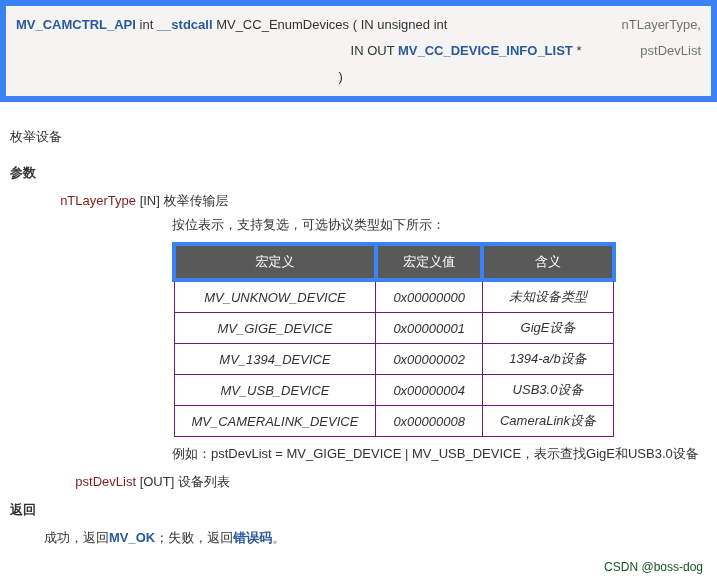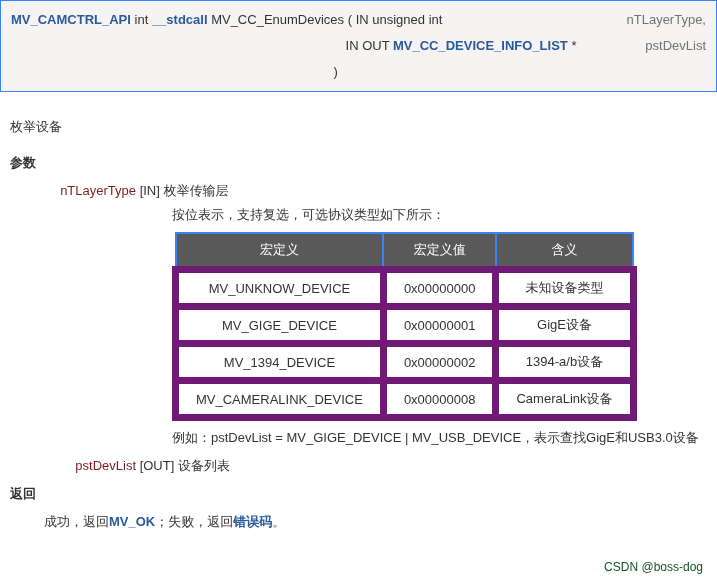--- a/index.html
+++ b/index.html
@@ -1,34 +1,34 @@
 <!DOCTYPE html>
 <html><head>
   <meta charset="utf-8">
   <style>
     * { box-sizing: border-box; margin: 0; padding: 0; }
     body { font-family: Arial, "Microsoft YaHei", sans-serif; font-size: 13px; color: #333; width: 717px; background: #fff; }
-    .sig-box { background: #f5f4f2; border: 1px solid #3b82f6; padding: 6px 10px; line-height: 2.0; }
+    .sig-box { background: #f5f4f2; border: 6px solid #3b82f6; padding: 6px 10px; line-height: 2.0; }
     .sig-box a { color: #2a5a9c; text-decoration: none; }
     .sig-row { display: flex; }
     .sig-left { flex: 0 0 auto; }
     .sig-mid { flex: 0 0 auto; padding-left: 0; }
     .sig-right { flex: 0 0 auto; margin-left: auto; color: #737373; }
     .kw-api { color: #2a5a9c; font-weight: bold; }
     .kw-call { color: #2a5a9c; font-weight: bold; }
     .content { padding: 16px 10px 10px; }
     .desc { margin: 10px 0 18px; }
     .section-h { font-weight: bold; margin: 10px 0 10px; }
     .param-block { margin-left: 34px; }
     .param-name { color: #7f1d1d; font-weight: normal; display: inline-block; width: 92px; text-align: right; }
     .param-desc { display: inline; }
     .param-sub { margin-left: 128px; margin-top: 6px; }
     table { border-collapse: collapse; margin: 8px 0 8px 128px; }
-    th { background: #595959; color: #fff; font-weight: normal; padding: 7px 18px; border: 2px solid #3b82f6; text-align: center; font-size: 13px; }
-    td { border: 7px solid #701a75; padding: 6px 17px; text-align: center; font-size: 13px; }
+    th { background: #595959; color: #fff; font-weight: normal; padding: 7px 18px; border: 4px solid #3b82f6; text-align: center; font-size: 13px; }
+    td { border: 1px solid #701a75; padding: 6px 17px; text-align: center; font-size: 13px; font-style: italic; }
     .example { margin-left: 128px; margin-top: 6px; }
     .param-row2 { margin-top: 10px; }
     .ret-text { margin-left: 34px; }
     .ret-text a { color: #2a5a9c; text-decoration: none; font-weight: bold; }
     .ret-err { color: #c0392b; font-weight: bold; }
     .watermark { position: fixed; right: 14px; bottom: 6px; color: #14532d; font-size: 12px; }
   </style>
 </head>
 <body>
 
@@ -85,20 +85,25 @@
             <td>MV_GIGE_DEVICE</td>
             <td>0x00000001</td>
             <td>GigE设备</td>
           </tr>
           <tr>
             <td>MV_1394_DEVICE</td>
             <td>0x00000002</td>
             <td>1394-a/b设备</td>
           </tr>
           <tr>
+            <td>MV_USB_DEVICE</td>
+            <td>0x00000004</td>
+            <td>USB3.0设备</td>
+          </tr>
+          <tr>
             <td>MV_CAMERALINK_DEVICE</td>
             <td>0x00000008</td>
             <td>CameraLink设备</td>
           </tr>
         </tbody>
     </table>
 
     <div class="example">例如：pstDevList = MV_GIGE_DEVICE | MV_USB_DEVICE，表示查找GigE和USB3.0设备</div>
 
     <div class="param-row2">

